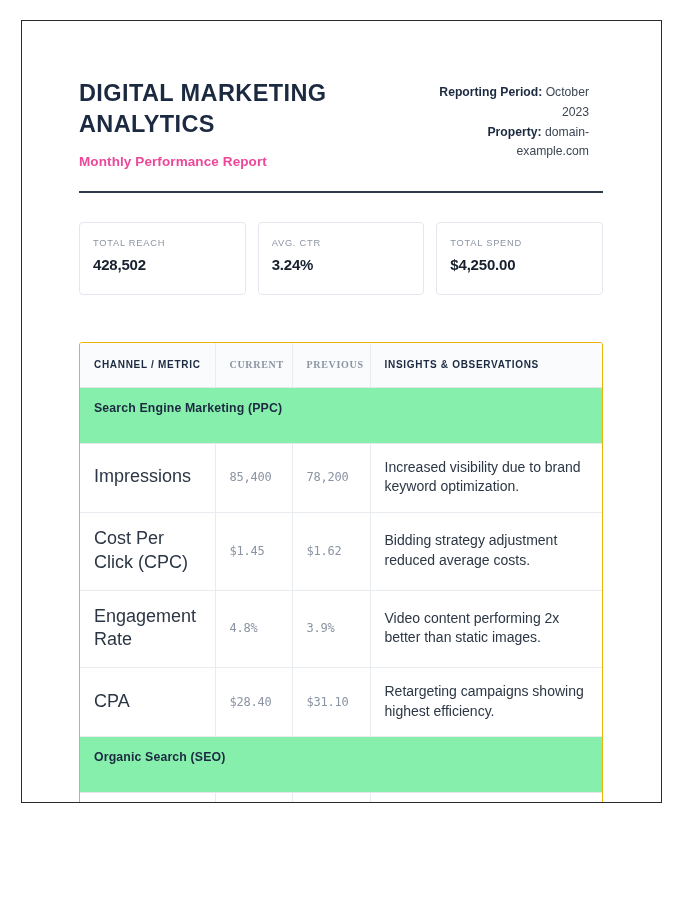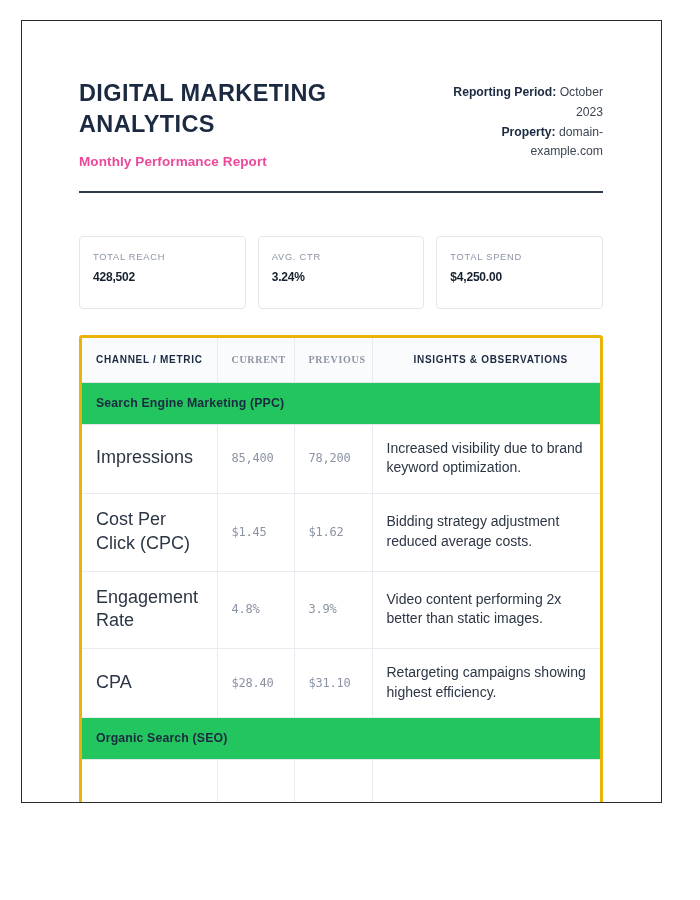--- a/index.html
+++ b/index.html
@@ -18,82 +18,82 @@
     overflow:hidden;
   }
   #inner {
     position:absolute;
     left:0; top:0;
     width:639px;
     padding:57px 58px 0 57px;
   }
 
   
-  .hdr { display:flex; align-items:flex-start; justify-content:space-between; }
+  .hdr { display:flex; align-items:flex-start; }
   .hdr-left { width:320px; }
   .title {
     font-size:23.5px; font-weight:bold; line-height:1.33;
     letter-spacing:0.4px; color:#1b2a41; text-transform:uppercase;
   }
   .subtitle {
     margin-top:13px; font-size:13.5px; color:#ec4899; font-weight:bold;
     letter-spacing:0.1px;
   }
   .hdr-right {
     width:190px; text-align:right; padding-top:5px;
     font-size:12.2px; color:#3d4654; line-height:1.62;
   }
   .hdr-right .lbl { font-weight:bold; color:#1b2a41;padding-left:16px; }
   .hdr-right .meta-line { display:block; }
 
   .rule { margin-top:22px; border-top:2px solid #2f3a4a; }
 
   
-  .kpis { display:flex; gap:12px; margin-top:43px; }
+  .kpis { display:flex; gap:12px; margin-top:29px; }
   .kpi {
     flex:1 1 0; min-width:0;
     border:1px solid #e3e7ed; border-radius:4px;
     background:#ffffff;
     padding:15px 12px 16px 13px;
     height:73px;
   }
   .kpi-label {
     font-size:9.3px; letter-spacing:0.75px; color:#8b94a3;
     text-transform:uppercase; white-space:nowrap;
   }
   .kpi-value {
-    margin-top:8px; font-size:12px; font-weight:bold; color:#16202e;
+    margin-top:8px; font-size:15px; font-weight:bold; color:#16202e;
     letter-spacing:-0.2px; white-space:nowrap;
   }
 
   
-  .tbl-wrap { margin-top:26px; border:3px solid #eab308; border-radius:3px; overflow:hidden; }
+  .tbl-wrap { margin-top:47px; border:1px solid #eab308; border-radius:3px; overflow:hidden; }
   table { width:100%; border-collapse:collapse; table-layout:fixed; }
   col.c1 { width:135px; }
   col.c2 { width:77px; }
   col.c3 { width:78px; }
   col.c4 { width:235px; }
 
   thead th {
     background:#fafbfc;
     border-bottom:1px solid #e3e7ed;
     border-right:1px solid #e8ecf1;
     padding:15px 12px 16px 14px;
     text-align:left; vertical-align:middle;
     font-size:10px; letter-spacing:0.7px; text-transform:uppercase;
   }
-  thead th:last-child { border-right:none;text-align:center; }
+  thead th:last-child { border-right:none; }
   th.h-dark { color:#1b2a41; font-weight:bold; line-height:1.35; }
   th.h-gray { color:#8b94a3; font-weight:bold;font-family:Liberation Serif, serif; }
 
   tr.section td {
-    background:#22c55e;
+    background:#86efac;
     border-top:1px solid #e3e7ed;
     border-bottom:1px solid #e3e7ed;
-    padding:13px 14px 14px 14px;
+    padding:13px 14px 28px 14px;
     font-size:12.3px; font-weight:bold; color:#1b2a41;
     letter-spacing:0.15px;
   }
 
   tr.data td {
     border-bottom:1px solid #e8ecf1;
     border-right:1px solid #e8ecf1;
     padding:14px 12px 15px 14px;
     vertical-align:middle;
   }

